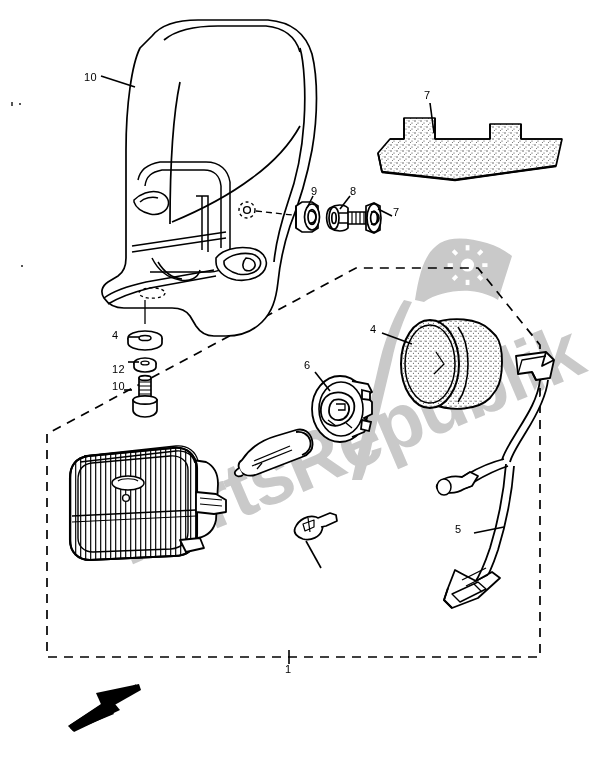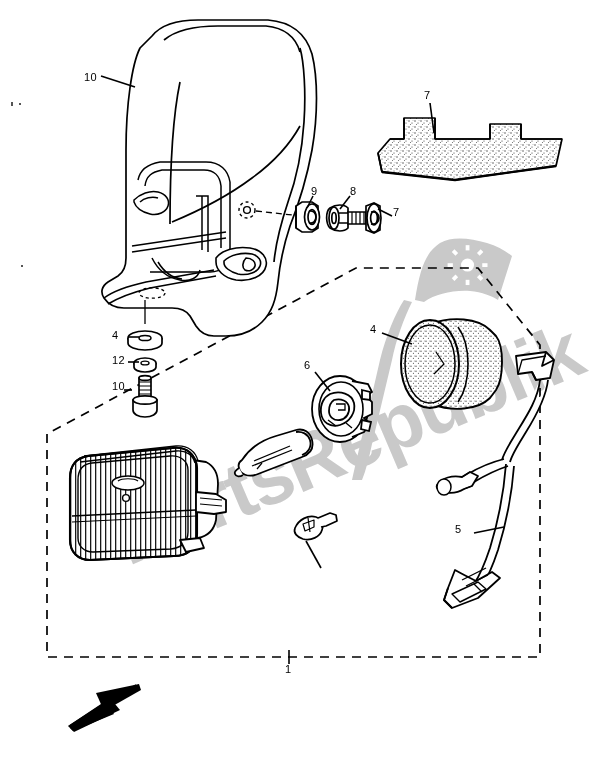--- a/index.html
+++ b/index.html
@@ -407,20 +407,20 @@
       <rect x="21" y="265" width="2" height="2"></rect>
     </g>
   </svg>
 
   <div class="callout" style="left:84px;top:72px;">10</div>
   <div class="callout" style="left:311px;top:186px;">9</div>
   <div class="callout" style="left:350px;top:186px;">8</div>
   <div class="callout" style="left:393px;top:207px;">7</div>
   <div class="callout" style="left:424px;top:90px;">7</div>
   <div class="callout" style="left:112px;top:330px;">4</div>
-  <div class="callout" style="left:112px;top:355px;">12</div>
+  <div class="callout" style="left:112px;top:364px;">12</div>
   <div class="callout" style="left:112px;top:381px;">10</div>
   <div class="callout" style="left:370px;top:324px;">4</div>
   <div class="callout" style="left:304px;top:360px;">6</div>
   <div class="callout" style="left:455px;top:524px;">5</div>
   <div class="callout" style="left:285px;top:664px;">1</div>
 
 </div>
 
 </body></html>

